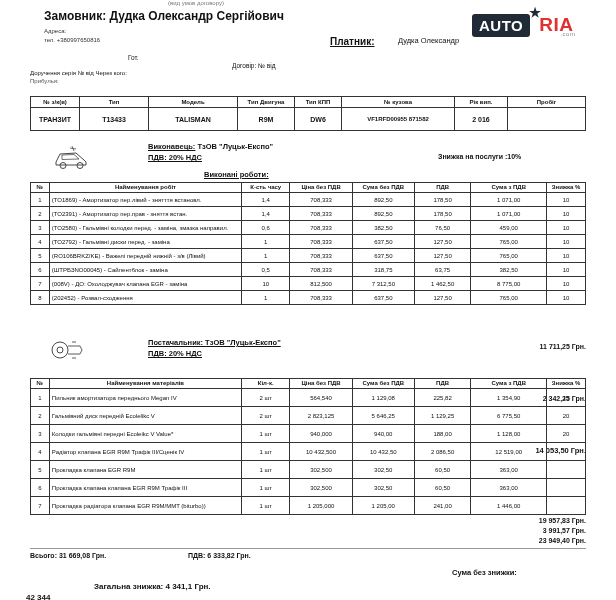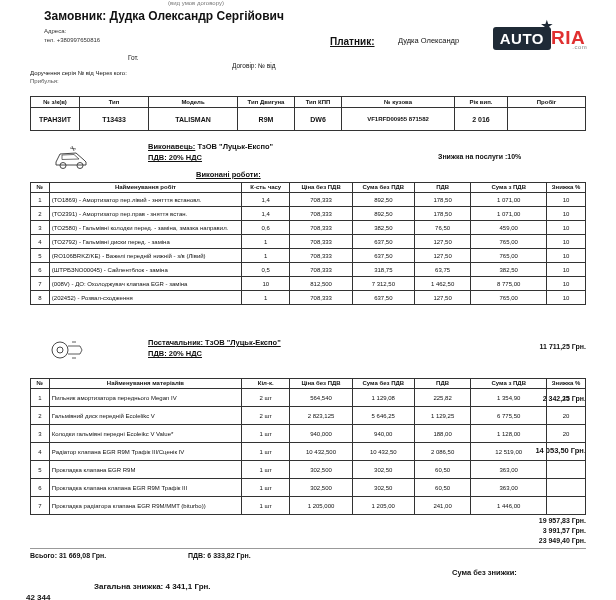--- a/index.html
+++ b/index.html
@@ -9,22 +9,22 @@
     font-family:"Liberation Sans", sans-serif;
     font-size:7px;
     color:#111;
     position:relative;
     overflow:hidden;
   }
   .page{position:relative;width:616px;height:600px;}
 
   
   .watermark{
-    position:absolute;top:20px;right:8px;width:136px;height:36px;
-    display:flex;align-items:center;justify-content:center;gap:0;
+    position:absolute;top:7px;right:8px;width:136px;height:36px;
+    display:flex;align-items:center;justify-content:flex-start;gap:9px;
   }
   .wm-auto{
     background:#1f2a36;color:#fff;font-weight:bold;font-size:15px;
     padding:3px 7px;border-radius:3px;letter-spacing:0.5px;
   }
   .wm-ria{
     color:#e03030;font-weight:bold;font-size:19px;letter-spacing:0.5px;
     position:relative;padding-right:2px;
   }
   .wm-com{
@@ -50,21 +50,21 @@
   .veh{position:absolute;left:30px;top:96px;width:556px;font-size:6px;text-align:center;}
   .veh td,.veh th{border:1px solid #333;padding:2px 1px;}
   .veh thead td{font-weight:bold;font-size:6px;}
   .veh tbody td{height:18px;font-weight:bold;font-size:7px;}
 
   
   .perf{position:absolute;left:148px;top:142px;font-size:7.5px;font-weight:bold;}
   .perf u{text-decoration:underline;margin-top:20px;}
   .perf2{position:absolute;left:148px;top:153px;font-size:7.5px;font-weight:bold;text-decoration:underline;}
   .disc-serv{position:absolute;left:438px;top:153px;font-size:7px;font-weight:bold;}
-  .works-title{position:absolute;left:196px;top:170px;font-size:7.5px;font-weight:bold;text-decoration:underline;}
+  .works-title{position:absolute;left:204px;top:170px;font-size:7.5px;font-weight:bold;text-decoration:underline;}
 
   
   .icon-veh{position:absolute;left:52px;top:142px;width:40px;height:30px;}
   .icon-parts{position:absolute;left:46px;top:336px;width:46px;height:28px;}
 
   
   .works{position:absolute;left:30px;top:182px;width:556px;font-size:6px;}
   .works td,.works th{border:1px solid #333;padding:1px 2px;vertical-align:middle;}
   .works thead td{text-align:center;font-weight:bold;font-size:6px;line-height:7px;}
   .works tbody td{height:11px;}

